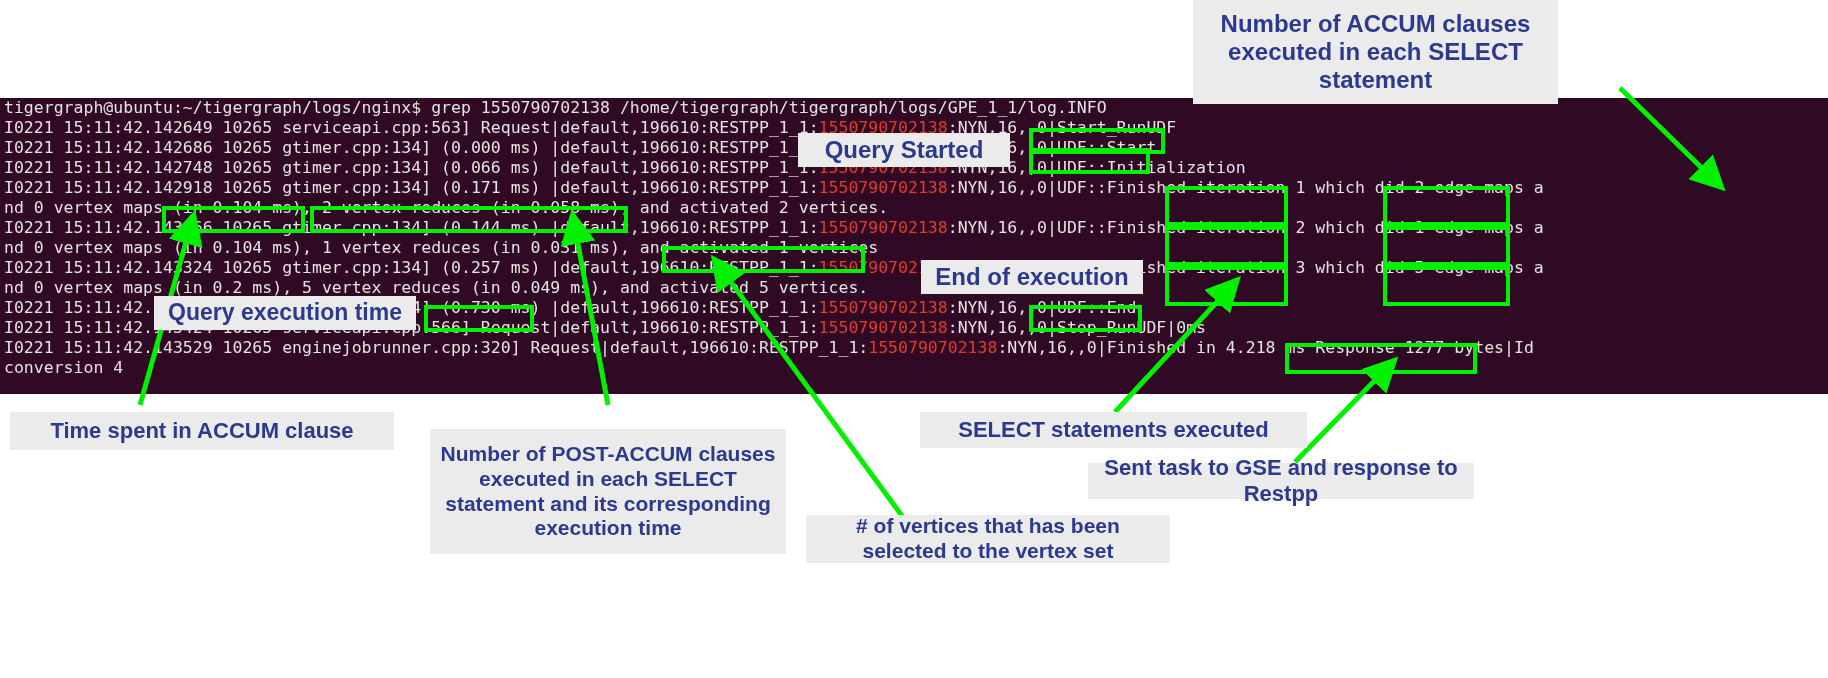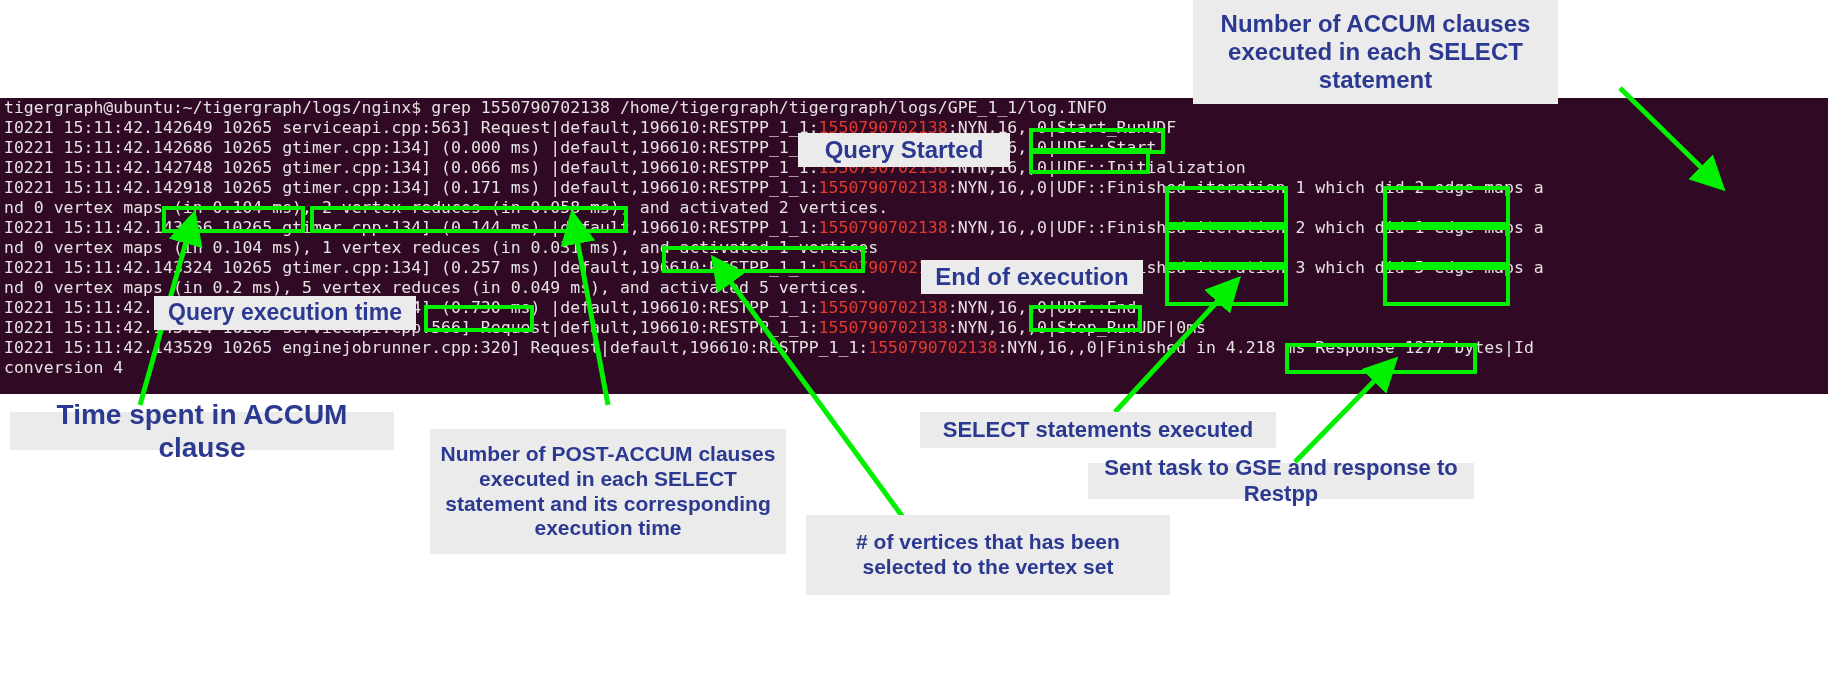--- a/index.html
+++ b/index.html
@@ -138,33 +138,33 @@
   </div>
 
   <div class="callout" style="left:909px; top:260px; width:222px; height:34px; font-size:24px;margin-left:12px;">
     <span>End of execution</span>
   </div>
 
   <div class="callout" style="left:154px; top:296px; width:262px; height:34px; font-size:23px;">
     <span>Query execution time</span>
   </div>
 
-  <div class="callout" style="left:10px; top:412px; width:384px; height:38px; font-size:28px;">
+  <div class="callout" style="left:10px; top:412px; width:384px; height:38px; font-size:22px;">
     <span>Time spent in ACCUM clause</span>
   </div>
 
   <div class="callout" style="left:430px; top:429px; width:356px; height:125px; font-size:21px; padding:4px 10px;">
     <span>Number of POST-ACCUM clauses executed in each SELECT statement and its corresponding execution time</span>
   </div>
 
-  <div class="callout" style="left:806px; top:515px; width:364px; height:80px; font-size:21px; padding:4px 10px;">
+  <div class="callout" style="left:806px; top:515px; width:364px; height:48px; font-size:21px; padding:4px 10px;">
     <span># of vertices that has been selected to the vertex set</span>
   </div>
 
-  <div class="callout" style="left:920px; top:412px; width:356px; height:36px; font-size:22px;">
+  <div class="callout" style="left:920px; top:412px; width:387px; height:36px; font-size:22px;">
     <span>SELECT statements executed</span>
   </div>
 
   <div class="callout" style="left:1088px; top:463px; width:386px; height:36px; font-size:22px;">
     <span>Sent task to GSE and response to Restpp</span>
   </div>
 
 </div>
 
 </body></html>

